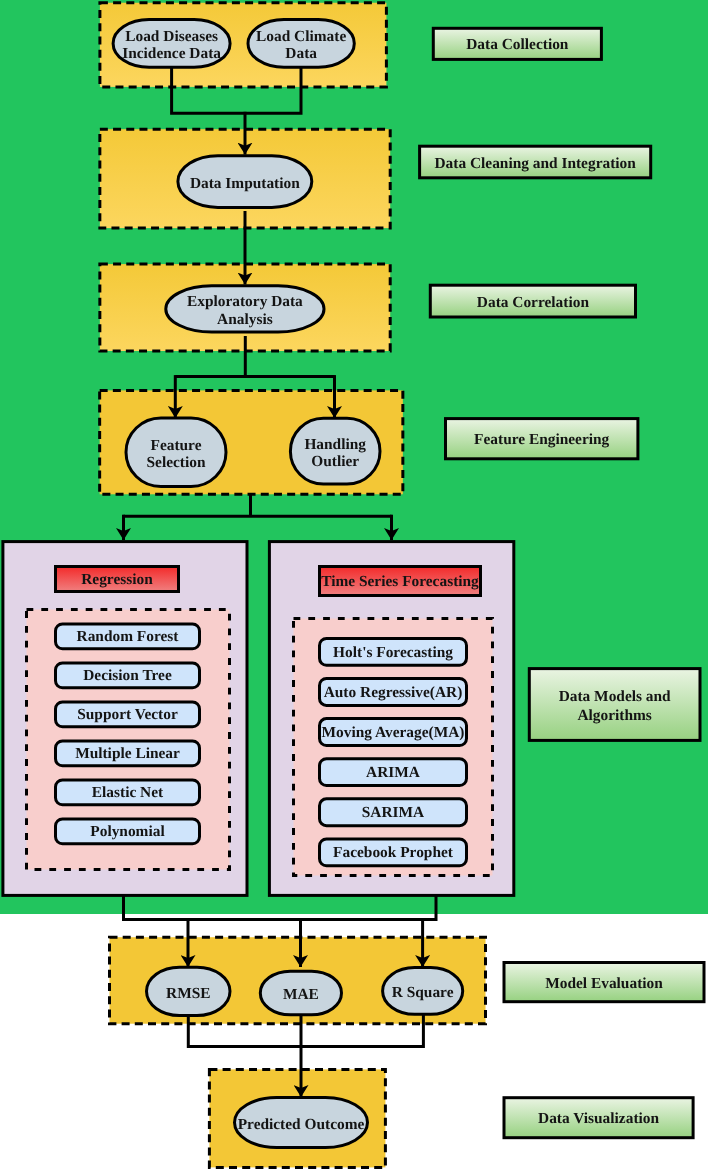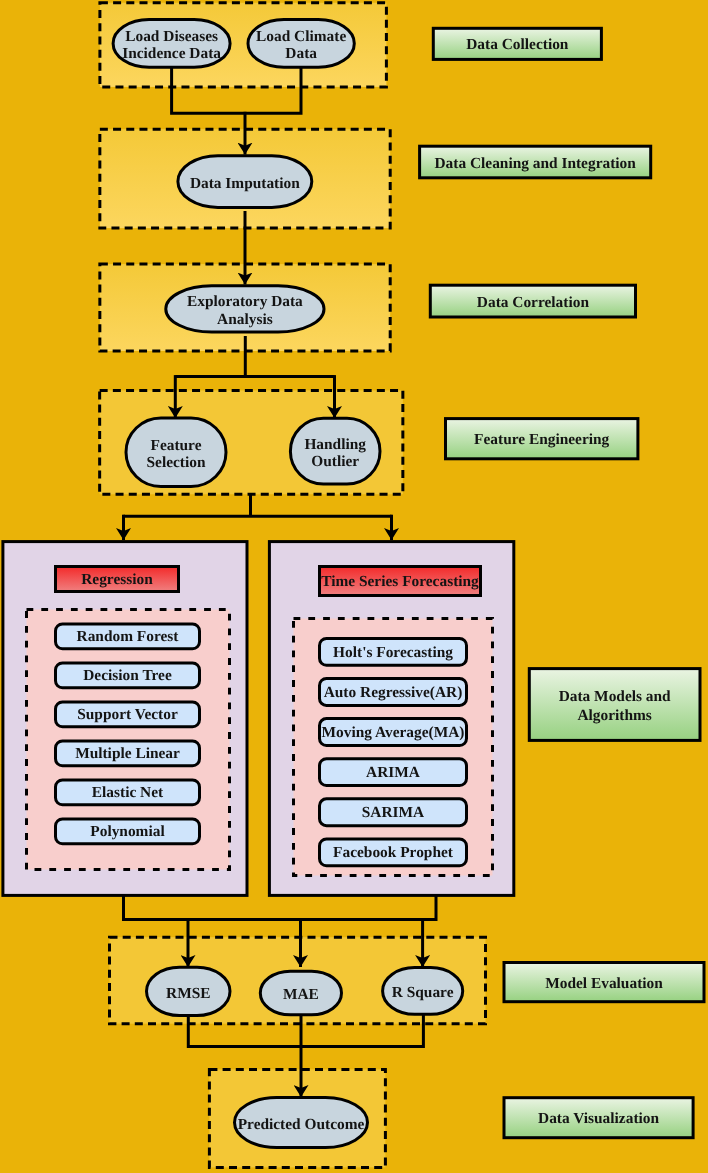--- a/index.html
+++ b/index.html
@@ -1,18 +1,18 @@
 <!DOCTYPE html>
 <html><head>
 <meta charset="utf-8">
 <style>
   html,body{margin:0;padding:0;background:#ffffff;}
   body{width:708px;height:1173px;overflow:hidden;
        font-family:"Liberation Serif","DejaVu Serif",serif;}
-  #stage{position:relative;width:708px;height:1173px;background:#eab308;}
+  #stage{position:relative;width:708px;height:914px;background:#22c55e;}
   svg{position:absolute;left:0;top:0;}
   text{font-family:"Liberation Serif","DejaVu Serif",serif;font-weight:bold;fill:#141414;
        text-rendering:geometricPrecision;}
   #stage{-webkit-font-smoothing:antialiased;}
 </style>
 </head>
 <body>
 
 <div id="stage">
 <svg id="root" width="708" height="1173" viewBox="0 0 708 1173">

